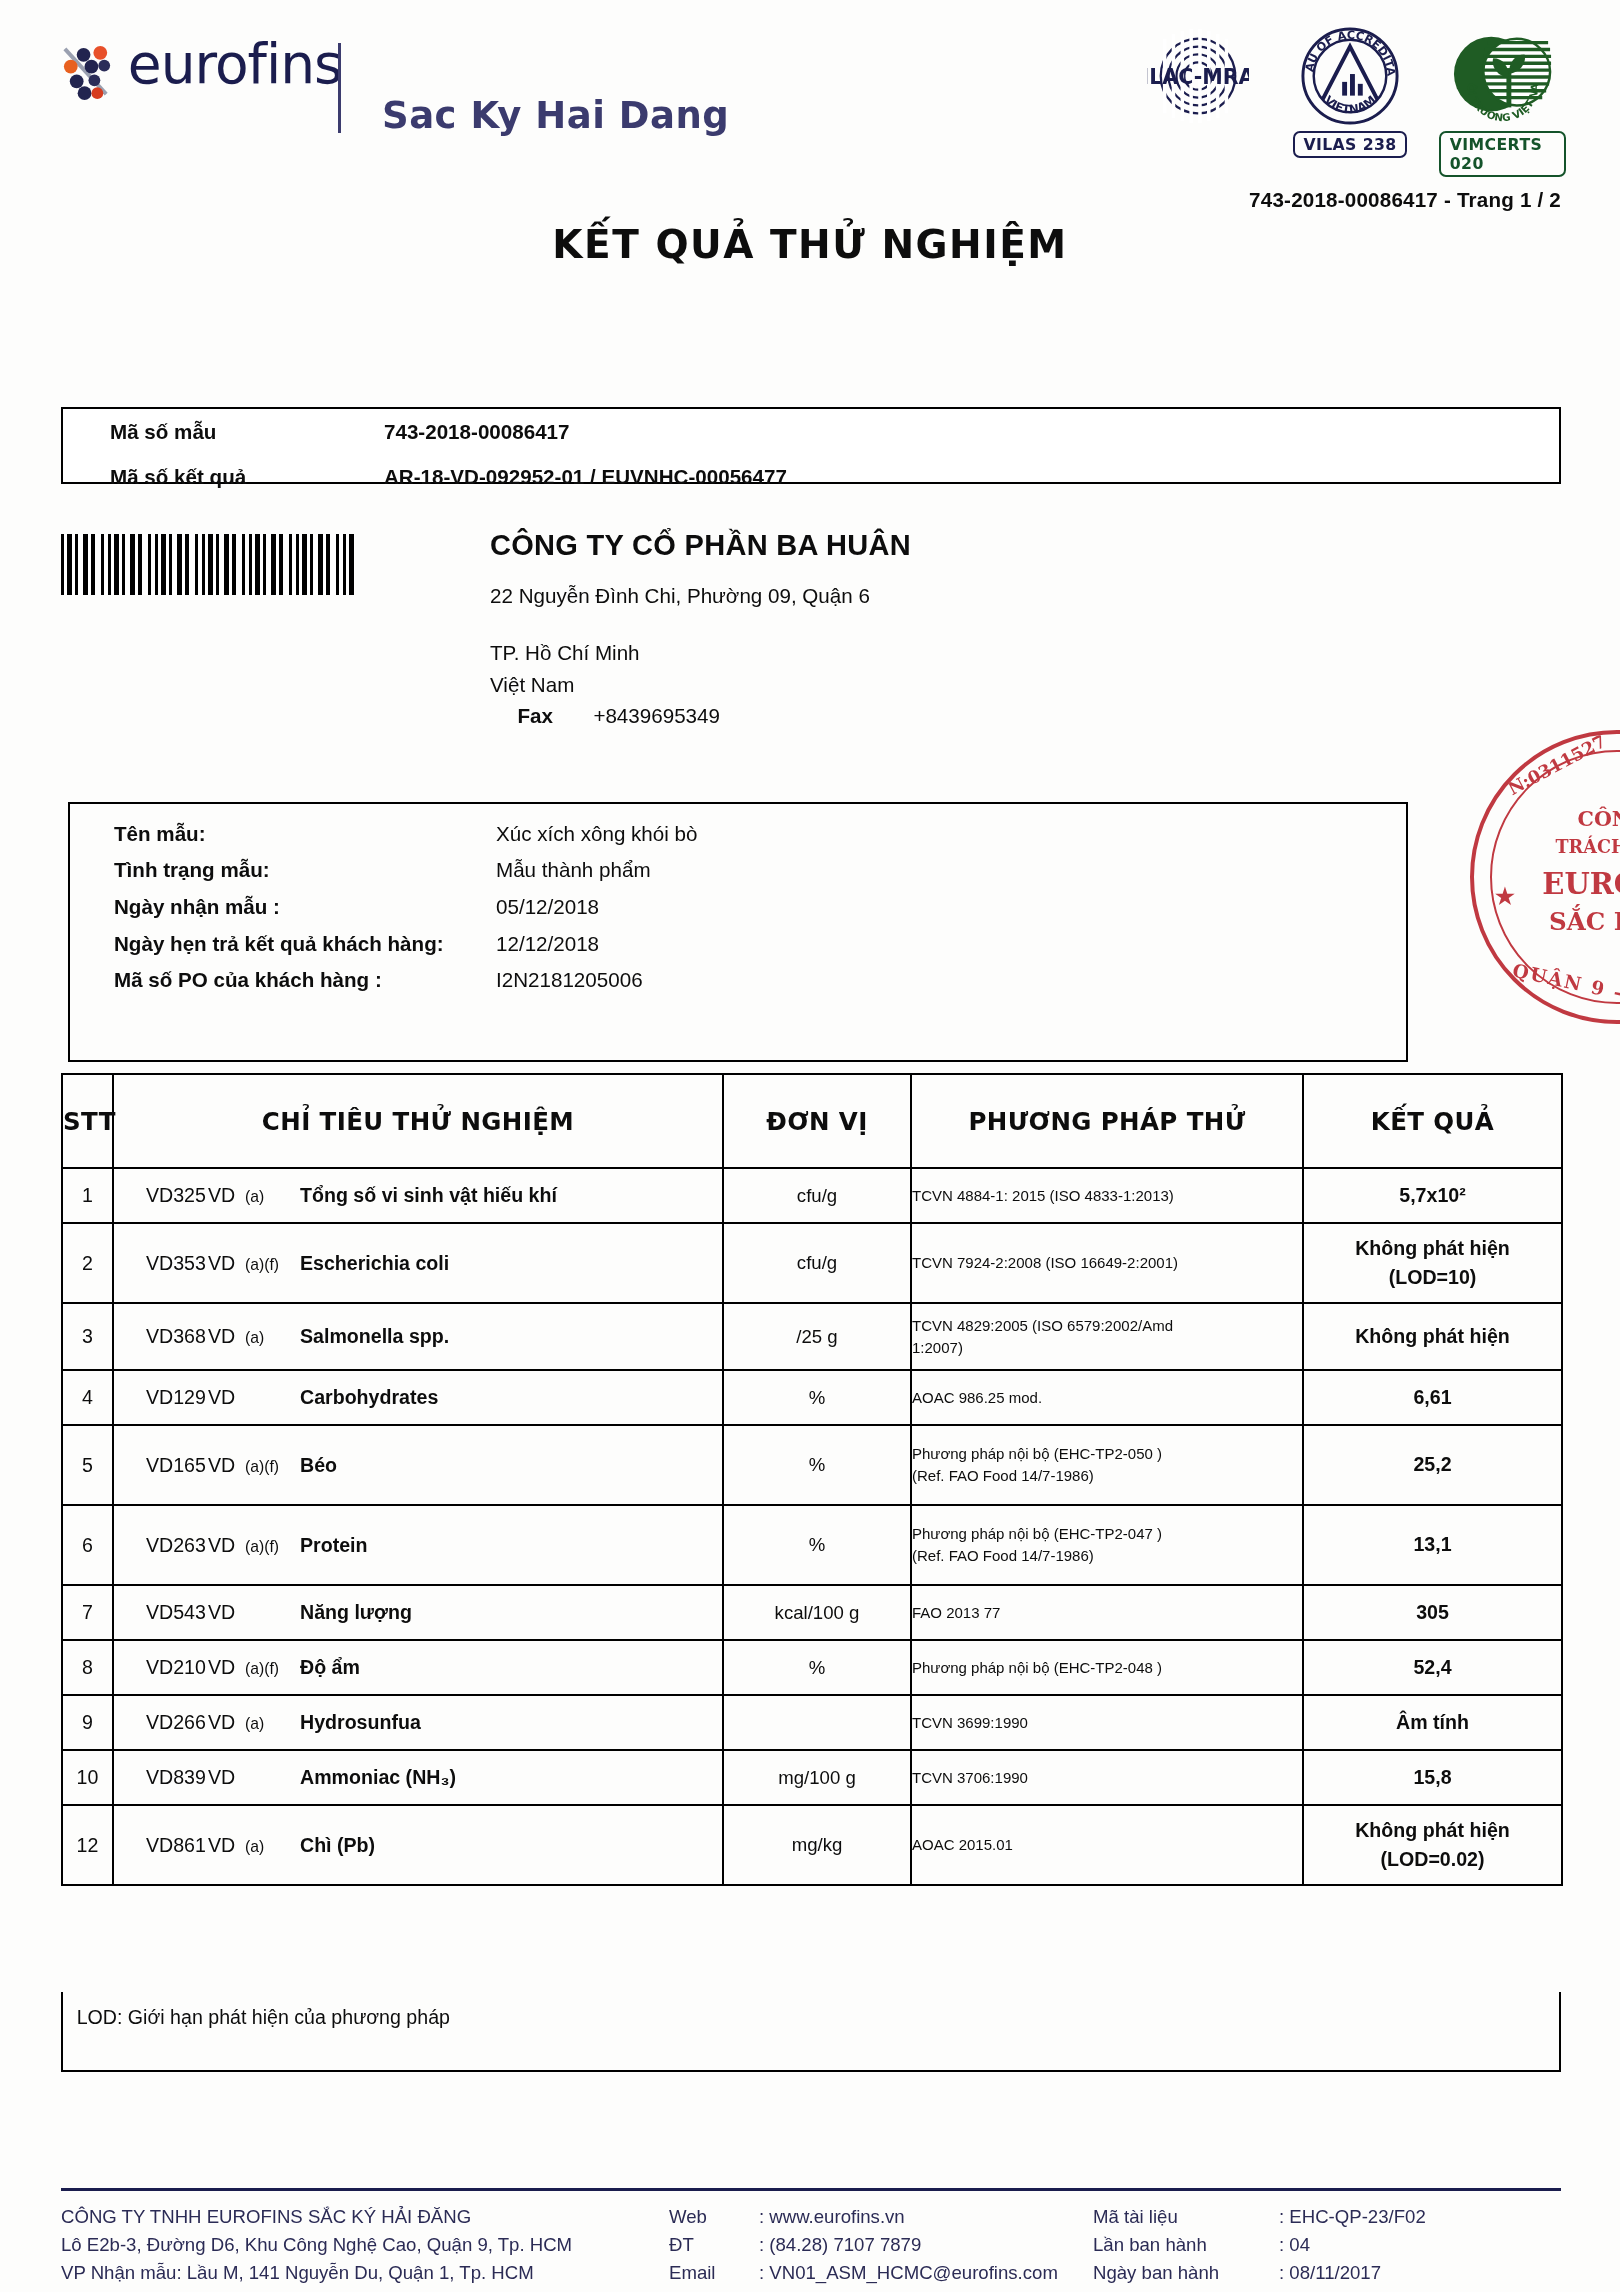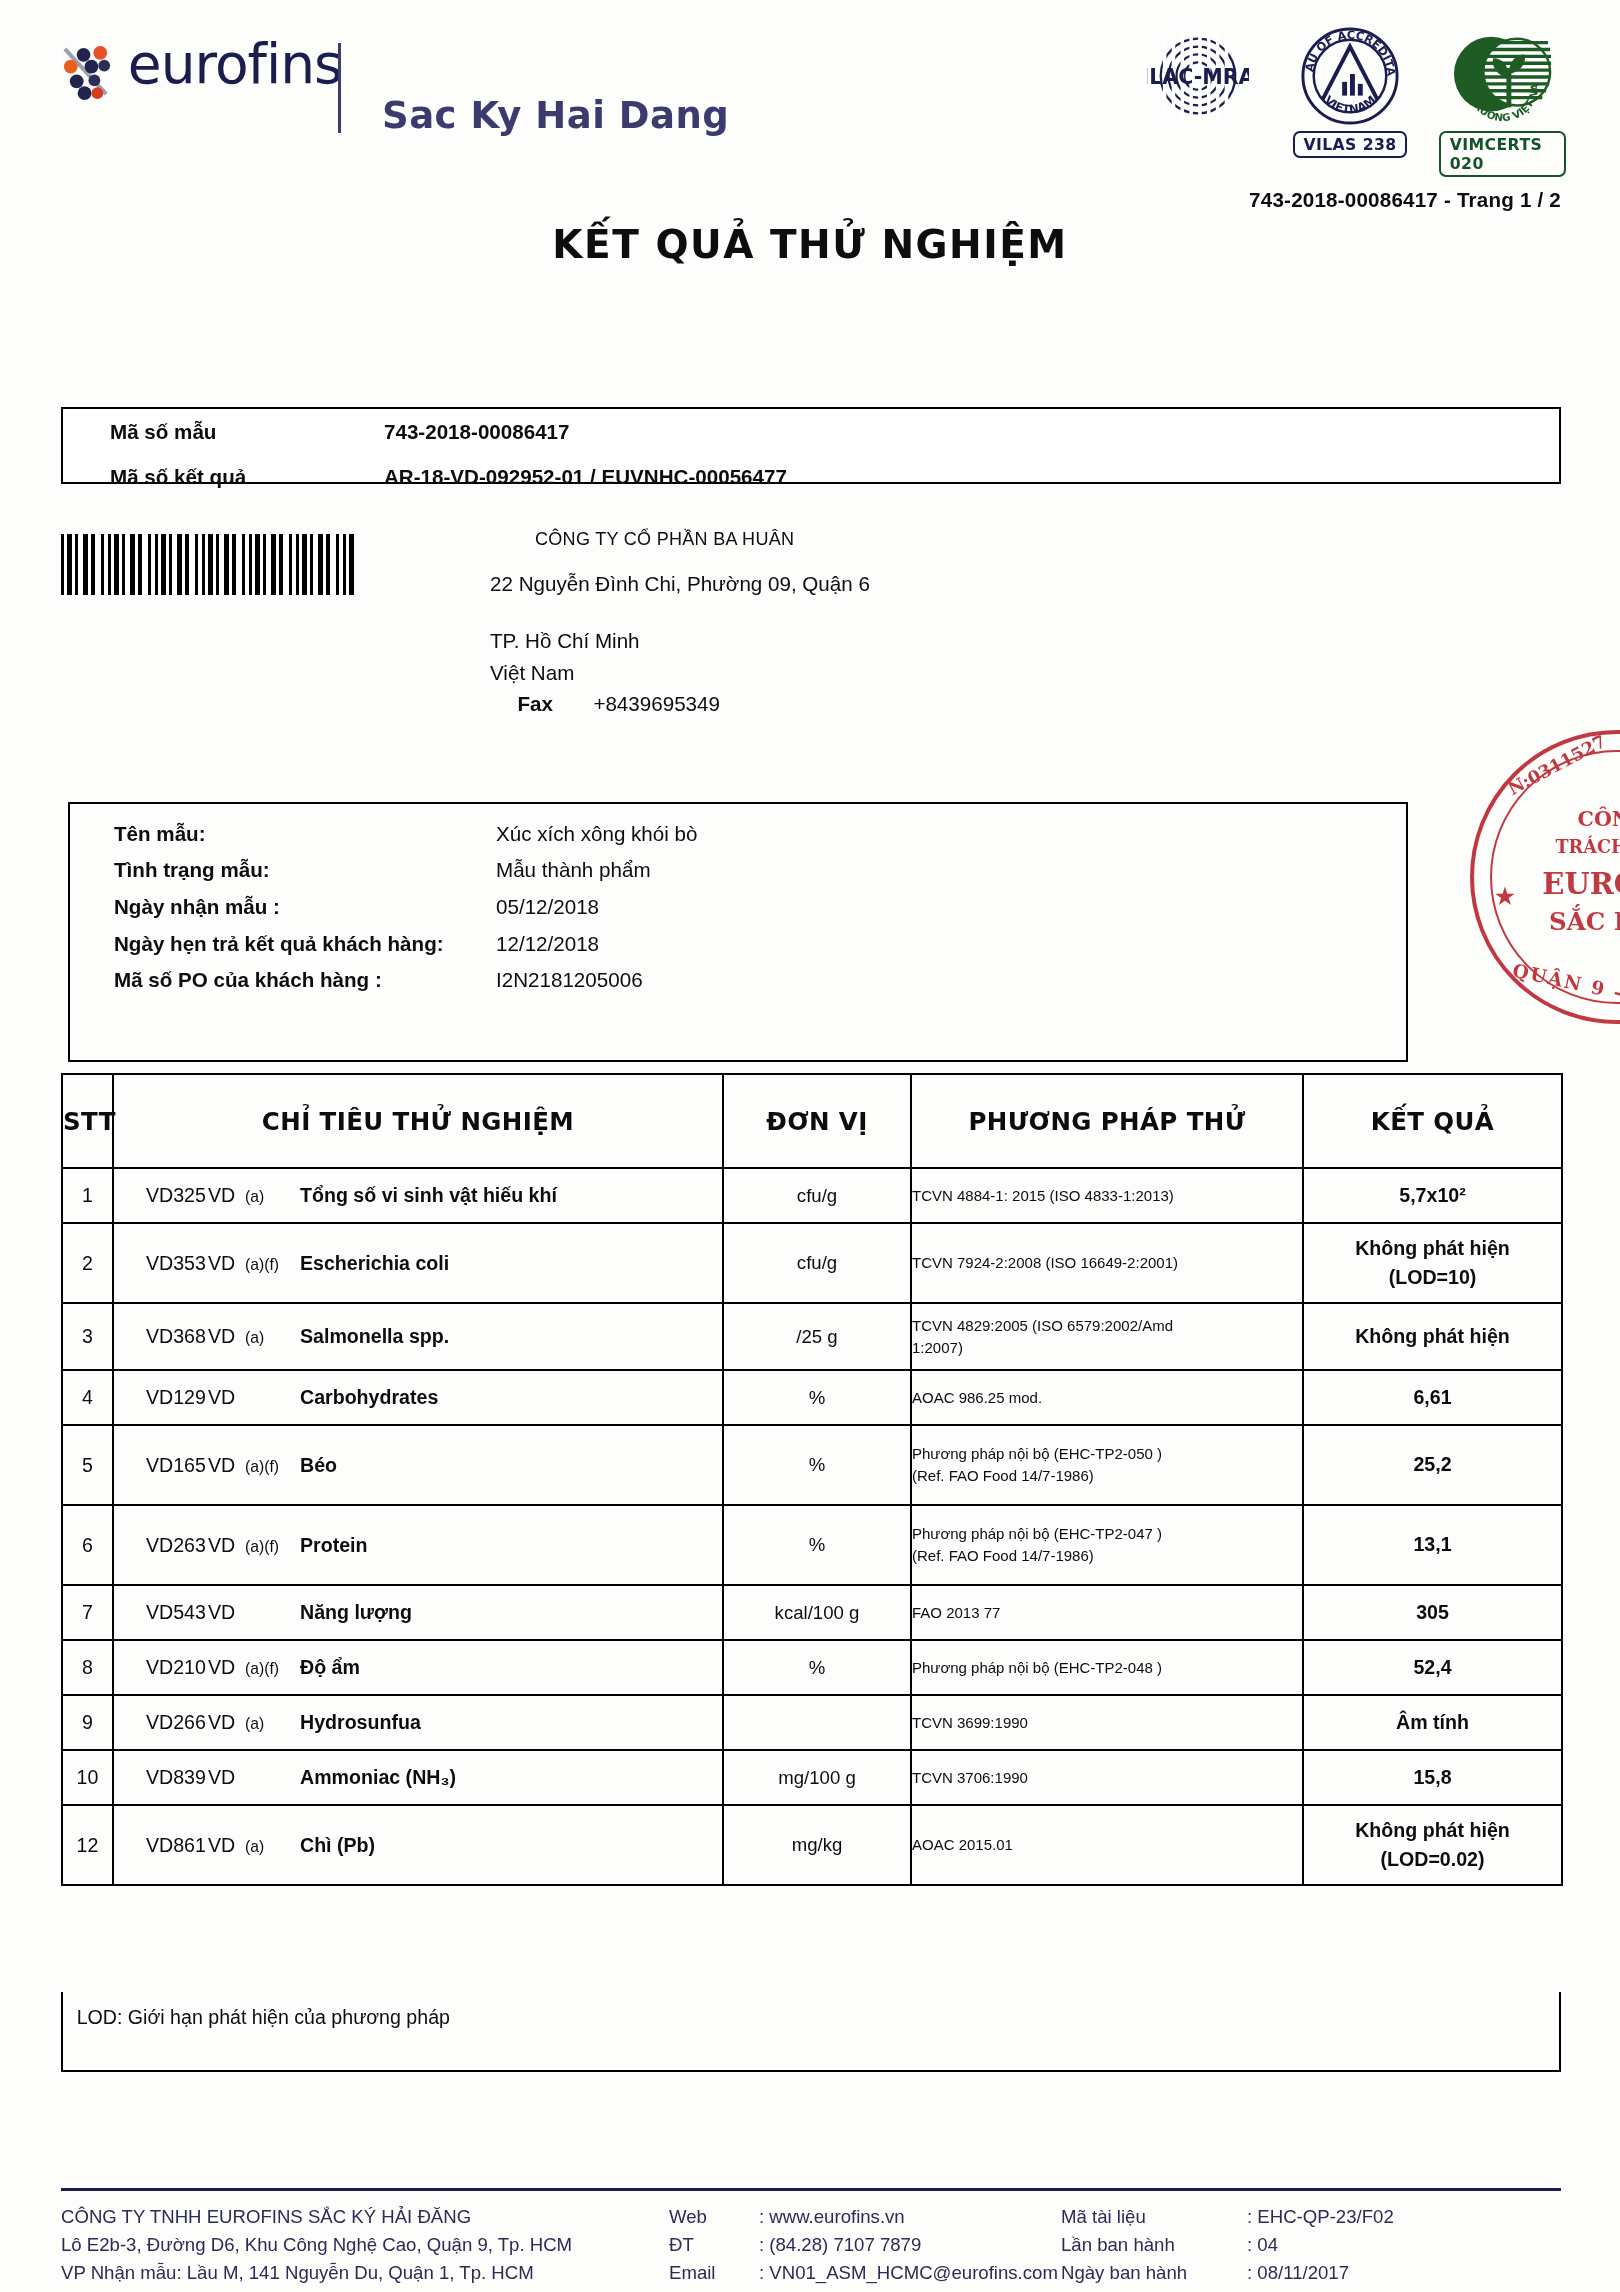--- a/index.html
+++ b/index.html
@@ -61,21 +61,21 @@
 
   
   .barcode {
     position: absolute; top: 534px; left: 61px; width: 294px; height: 61px;
     background-image: repeating-linear-gradient(90deg,
       #000 0 2.9px, #fff 2.9px 5.9px, #000 5.9px 10.8px, #fff 10.8px 13.7px,
       #000 13.7px 16.7px, #fff 16.7px 21.6px, #000 21.6px 27.4px, #fff 27.4px 30px,
       #000 30px 34px, #fff 34px 40px, #000 40px 43px, #fff 43px 47px);
   }
   .addr { position: absolute; top: 529px; left: 490px; }
-  .addr-name { font-size: 18px; font-weight: 400; letter-spacing: 0.3px; margin-bottom: 21.6px; margin-left: 45px; }
+  .addr-name { font-size: 29px; font-weight: 700; letter-spacing: 0.3px; margin-bottom: 21.6px; }
   .addr-line { font-size: 20.6px; margin-bottom: 7.8px; }
   .addr-gap { height: 25.5px; }
   .addr-fax { display: flex; font-size: 20.6px; margin-top: 5.9px; }
   .addr-fax .fx-l { font-weight: 700; width: 76px; margin-left: 27.4px; }
 
   
   .sample-box {
     position: absolute; top: 802px; left: 68px; width: 1340px; height: 260px;
     border-top: 2.9px solid #000; border-bottom: 2.9px solid #000;
     border-left: 2.9px solid #000; border-right: 2.9px solid #000; background: transparent;
@@ -146,21 +146,21 @@
   .lod-txt { font-size: 19.6px; padding: 13.7px 0 0 13.7px; }
 
   
   .footer-rule { position: absolute; top: 2188px; left: 61px; width: 1500px; height: 2.9px; background: #1b1d4e; }
   .footer { position: absolute; top: 2203px; left: 61px; width: 1500px; display: flex; color: #2b2b55; }
   .f-col1 { width: 608px; }
   .f-line { font-size: 18.6px; line-height: 1.5; }
   .f-col2 { width: 392px; display: flex; }
   .f-keys { width: 90px; }
   .f-vals { flex: 1; }
-  .f-col3 { display: flex; }
+  .f-col3 { display: flex; margin-left: 32px; }
   .f-keys3 { width: 186px; }
   .f-vals3 { flex: 1; }
 </style>
 </head>
 <body>
 
 <div class="page">
 
   <div class="header">
 

